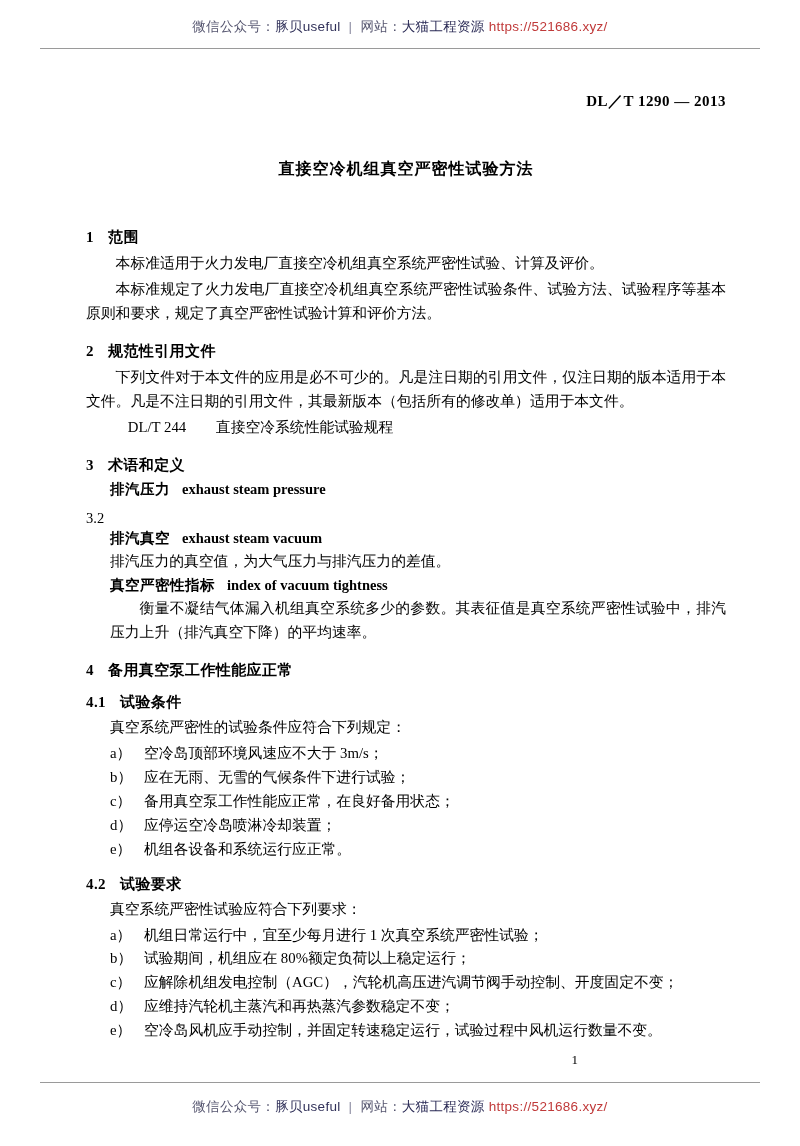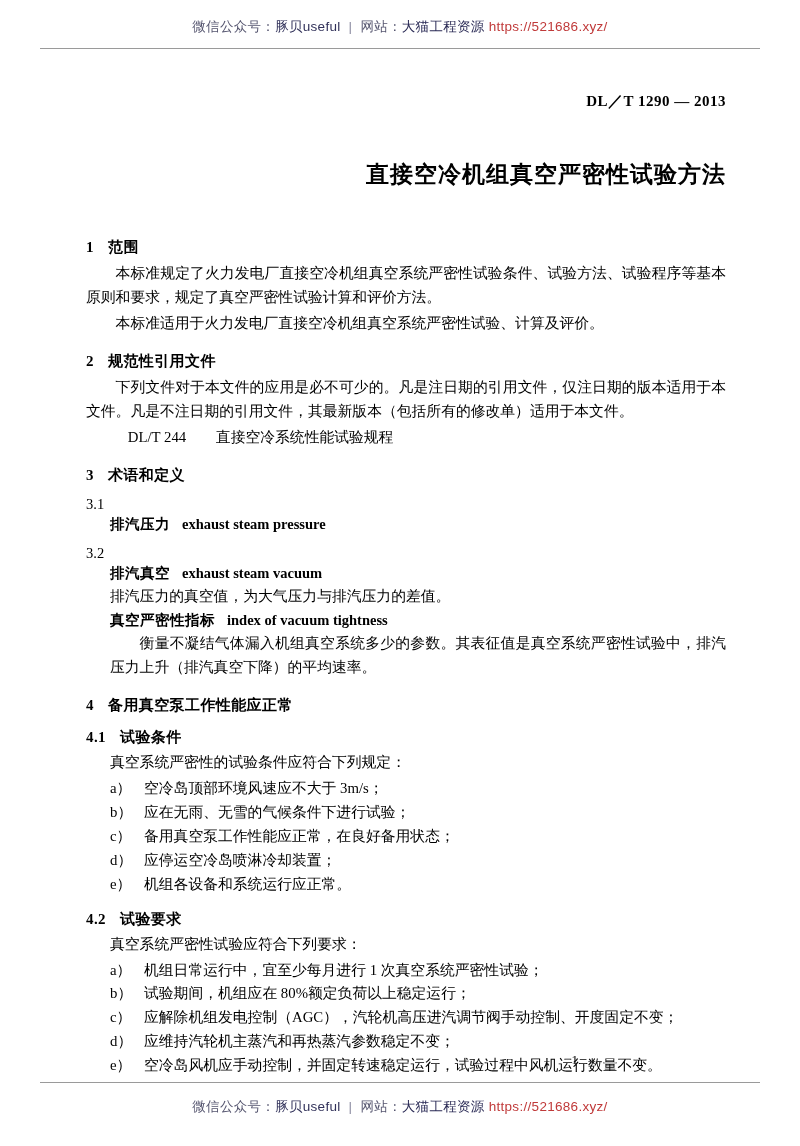--- a/index.html
+++ b/index.html
@@ -63,22 +63,22 @@
   .stdnum {
     text-align: right;
     font-family: "Liberation Serif", serif;
     font-weight: bold;
     font-size: 15px;
     letter-spacing: 0.5px;
     margin: 0 0 48px 0;
   }
 
   .doc-title {
-    text-align: right;
-    font-size: 23px;
+    text-align: center;
+    font-size: 16px;
     font-weight: bold;
     letter-spacing: 1px;
     margin: 0 0 48px 0;
   }
 
   h2.sec {
     font-size: 15px;
     font-weight: bold;
     margin: 16px 0 5px 0;
     letter-spacing: 0.4px;
@@ -149,34 +149,33 @@
 
   <div class="content">
 
     <div class="stdnum">DL／T 1290 — 2013</div>
 
     <div class="doc-title">直接空冷机组真空严密性试验方法</div>
 
     <h2 class="sec">
       <span class="num">1</span><span>范围</span>
     </h2>
+    <p class="body indent">本标准适用于火力发电厂直接空冷机组真空系统严密性试验、计算及评价。</p>
     <p class="body indent">本标准规定了火力发电厂直接空冷机组真空系统严密性试验条件、试验方法、试验程序等基本原则和要求，规定了真空严密性试验计算和评价方法。</p>
-    <p class="body indent">本标准适用于火力发电厂直接空冷机组真空系统严密性试验、计算及评价。</p>
 
     <h2 class="sec">
       <span class="num">2</span><span>规范性引用文件</span>
     </h2>
     <p class="body indent">下列文件对于本文件的应用是必不可少的。凡是注日期的引用文件，仅注日期的版本适用于本文件。凡是不注日期的引用文件，其最新版本（包括所有的修改单）适用于本文件。</p>
     <p class="body hang" style="text-indent:1.2em">DL/T 244　　直接空冷系统性能试验规程</p>
 
     <h2 class="sec">
       <span class="num">3</span><span>术语和定义</span>
     </h2>
 
-    <div class="defnum">3.1</div>
     <div class="term">
       <span class="zh">排汽压力</span><span class="en">exhaust steam pressure</span>
     </div>
 
     <div class="defnum">3.2</div>
     <div class="term">
       <span class="zh">排汽真空</span><span class="en">exhaust steam vacuum</span>
     </div>
     <p class="body hang">排汽压力的真空值，为大气压力与排汽压力的差值。</p>
 

